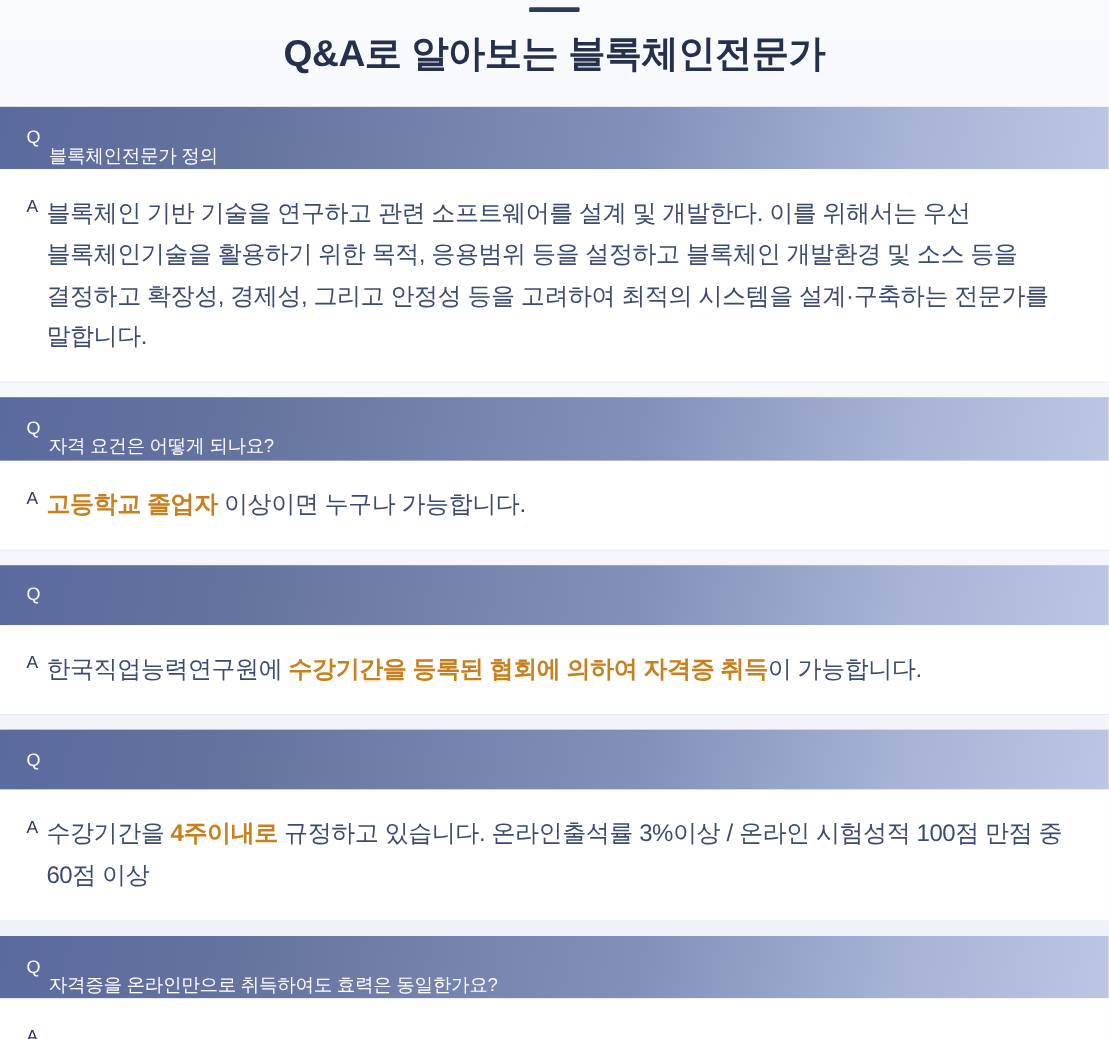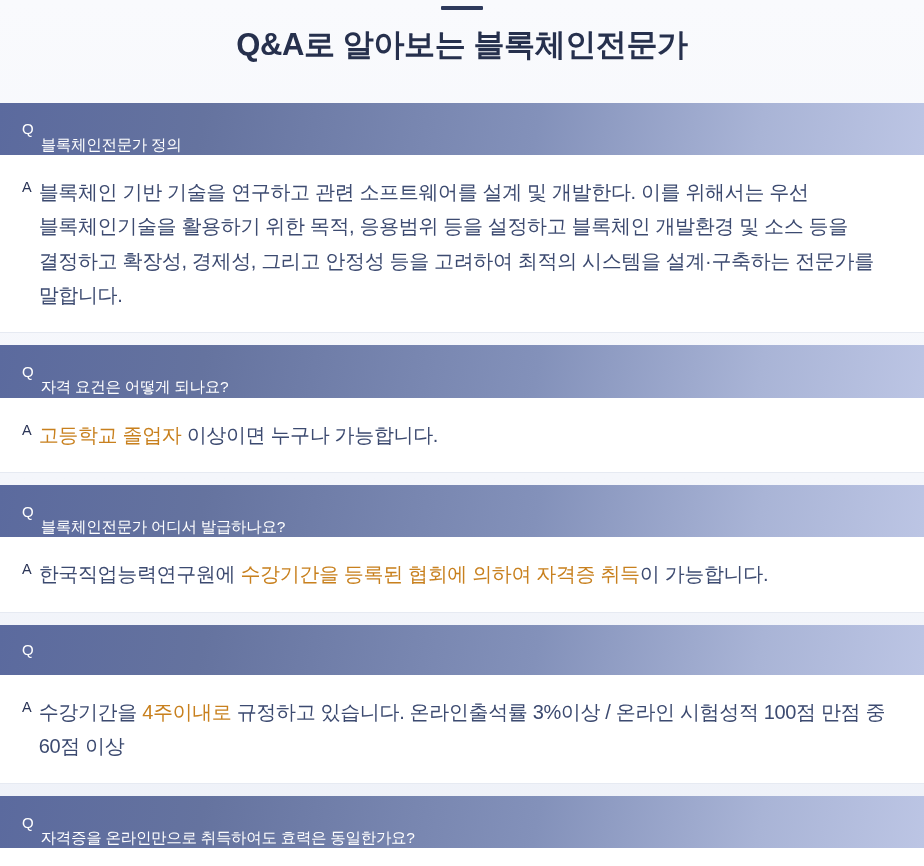--- a/index.html
+++ b/index.html
@@ -34,21 +34,21 @@
   .top-divider {
     width: 42px;
     height: 4px;
     background: #2e3a5c;
     border-radius: 1px;
   }
 
   
   .page-title {
     margin: 0;
-    padding: 12px 0 38px 0;
+    padding: 12px 0 24px 0;
     text-align: center;
     font-size: 31px;
     font-weight: bold;
     color: #26304d;
     letter-spacing: -0.4px;
     line-height: 1.25;
   }
 
   
   .qa-list {
@@ -105,21 +105,21 @@
   .a-text {
     color: #3c4a70;
     font-size: 20px;
     line-height: 1.72;
     letter-spacing: -0.35px;
     flex: 1 1 auto;
     word-break: keep-all;
   }
   .hl {
     color: #c8801e;
-    font-weight: normal;
+    font-weight: bold;
   }
 </style>
 </head>
 <body>
 
 <div class="page">
 
   <div class="top-divider-wrap">
     <div class="top-divider"></div>
   </div>
@@ -143,21 +143,20 @@
           <span class="q-text">자격 요건은 어떻게 되나요?</span>
         </div>
         <div class="qa-answer">
           <span class="a-marker">A</span>
           <div class="a-text"><span class="hl">고등학교 졸업자</span><span> 이상이면 누구나 가능합니다.</span></div>
         </div>
       </div>
       <div class="qa-card">
         <div class="qa-question">
           <span class="q-marker">Q</span>
-          <span class="q-text">블록체인전문가 어디서 발급하나요?</span>
         </div>
         <div class="qa-answer">
           <span class="a-marker">A</span>
           <div class="a-text"><span>한국직업능력연구원에 </span><span class="hl">수강기간을 등록된 협회에 의하여 자격증 취득</span><span>이 가능합니다.</span></div>
         </div>
       </div>
       <div class="qa-card">
         <div class="qa-question">
           <span class="q-marker">Q</span>
         </div>

